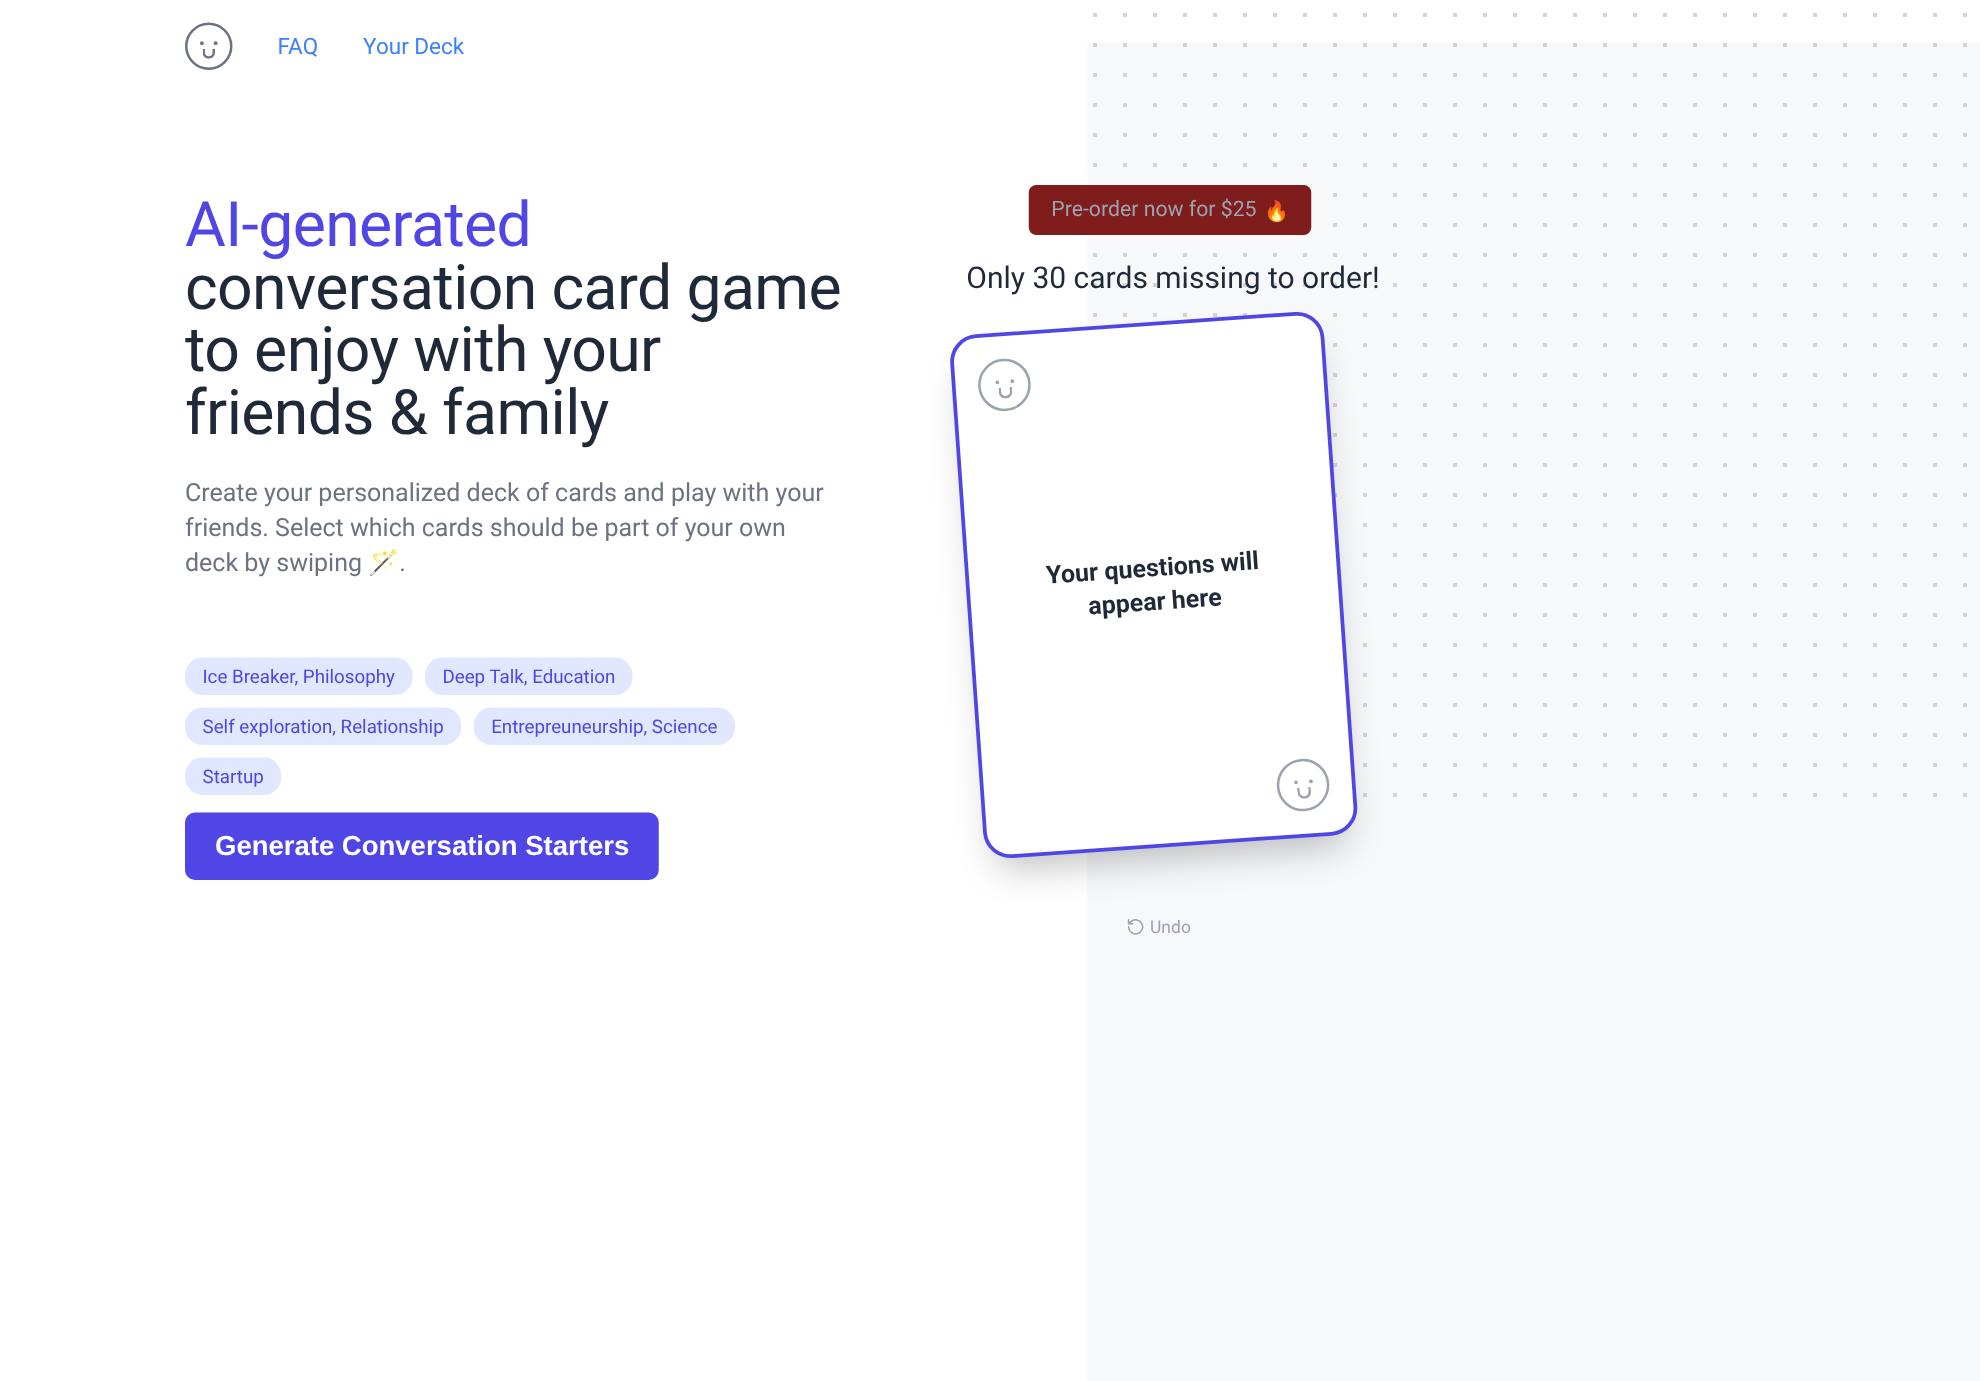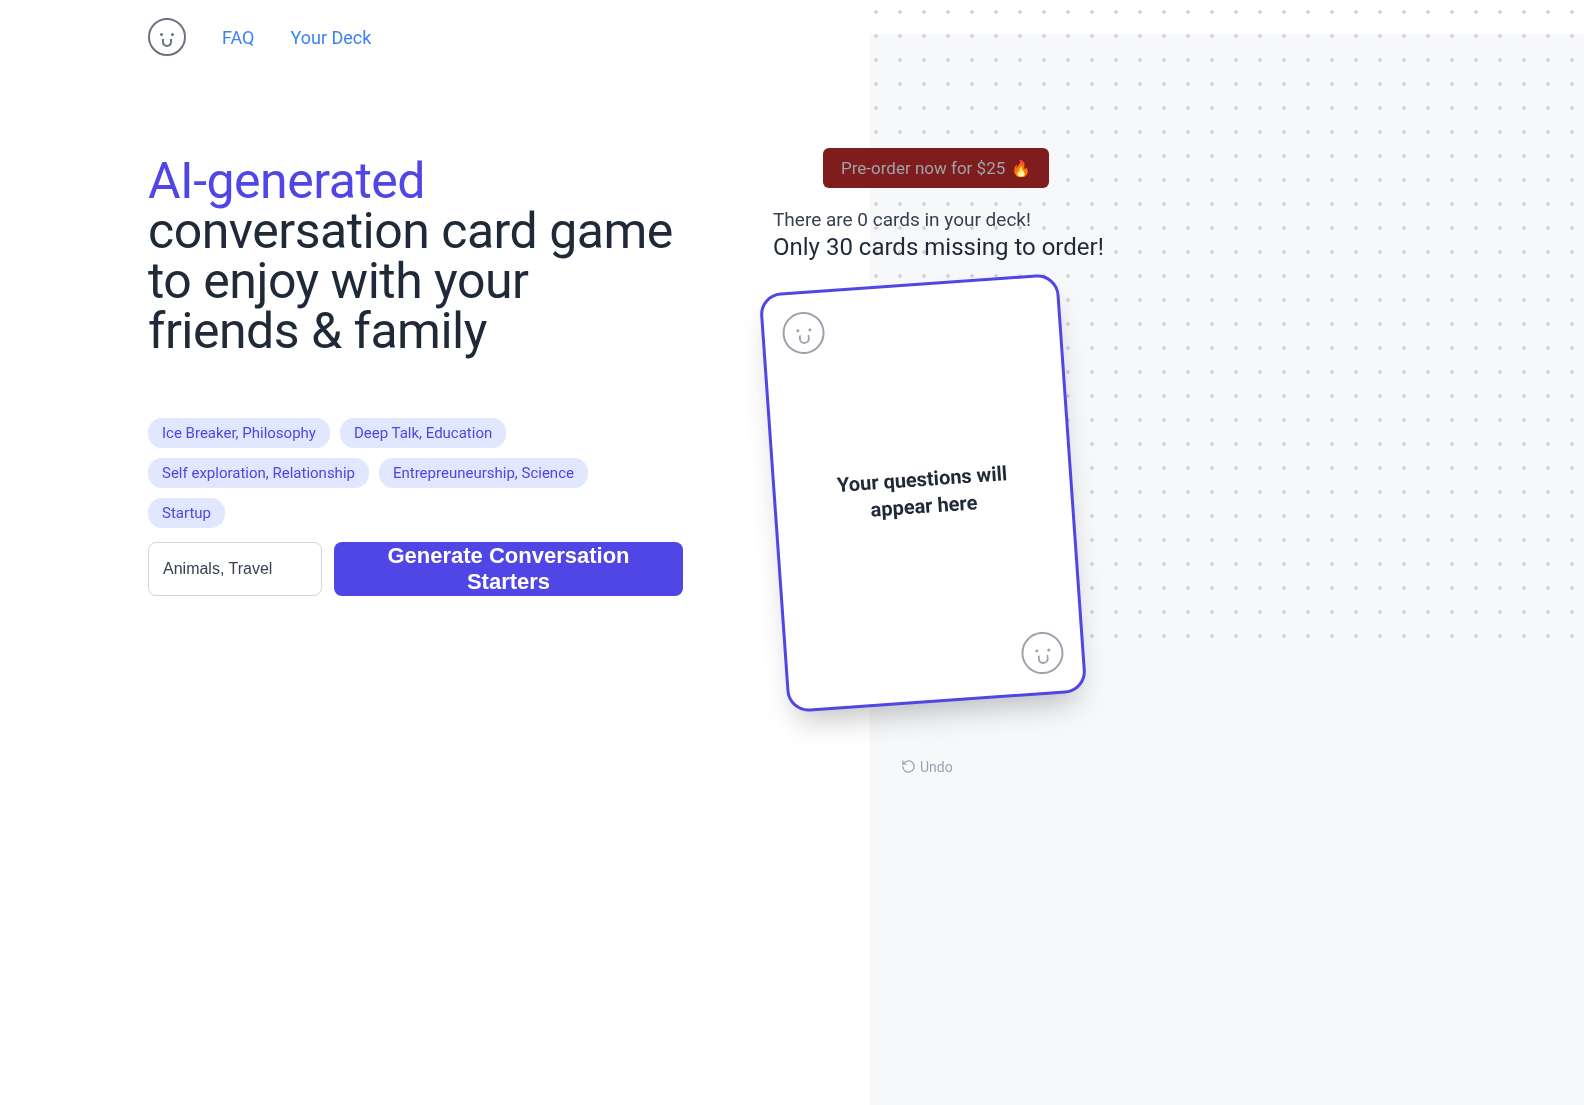--- a/index.html
+++ b/index.html
@@ -233,43 +233,42 @@
       </div>
     <div class="logo-tongue"></div>
   </div>
   <a href="#">FAQ</a>
   <a href="#">Your Deck</a>
 </div>
 
 <div class="main">
   <div class="left-col">
     <h1><span class="accent">AI-generated</span><span> conversation card game to enjoy with your friends &amp; family</span></h1>
+    <p class="sub">Create your personalized deck of cards and play with your friends. Select which cards should be part of your own deck by swiping 🪄.</p>
 
     <div class="tags">
       <span class="tag">Ice Breaker, Philosophy</span>
       <span class="tag">Deep Talk, Education</span>
       <span class="tag">Self exploration, Relationship</span>
       <span class="tag">Entrepreuneurship, Science</span>
       <span class="tag">Startup</span>
     </div>
 
     <div class="input-row">
-      <input class="text-input" type="text" value="Animals, Travel" style="">
       <button class="gen-btn">Generate Conversation Starters</button>
     </div>
   </div>
 
   <div class="right-col">
     <div class="preorder">
       <span>Pre-order now for $25</span>
       <span class="fire">🔥</span>
     </div>
 
     <div class="deck-status">
-      <div class="deck-line1">There are 0 cards in your deck!</div>
       <div class="deck-line2">Only 30 cards missing to order!</div>
     </div>
 
     <div class="card-wrap">
       <div class="card">
         <div class="card-face-sm tl">
           <div class="eyes">
               <div class="eye"></div>
               <div class="eye"></div>
             </div>

